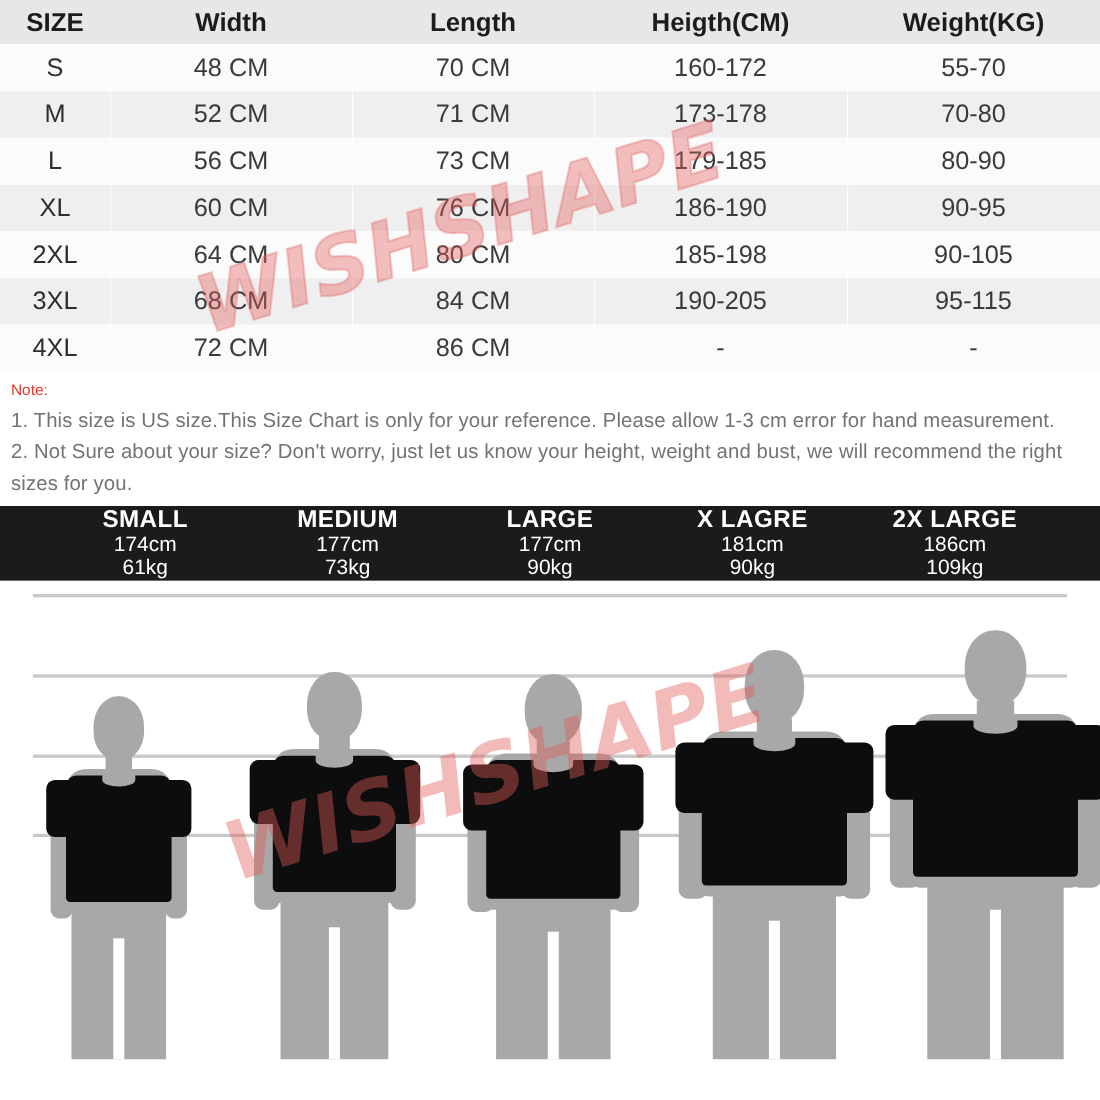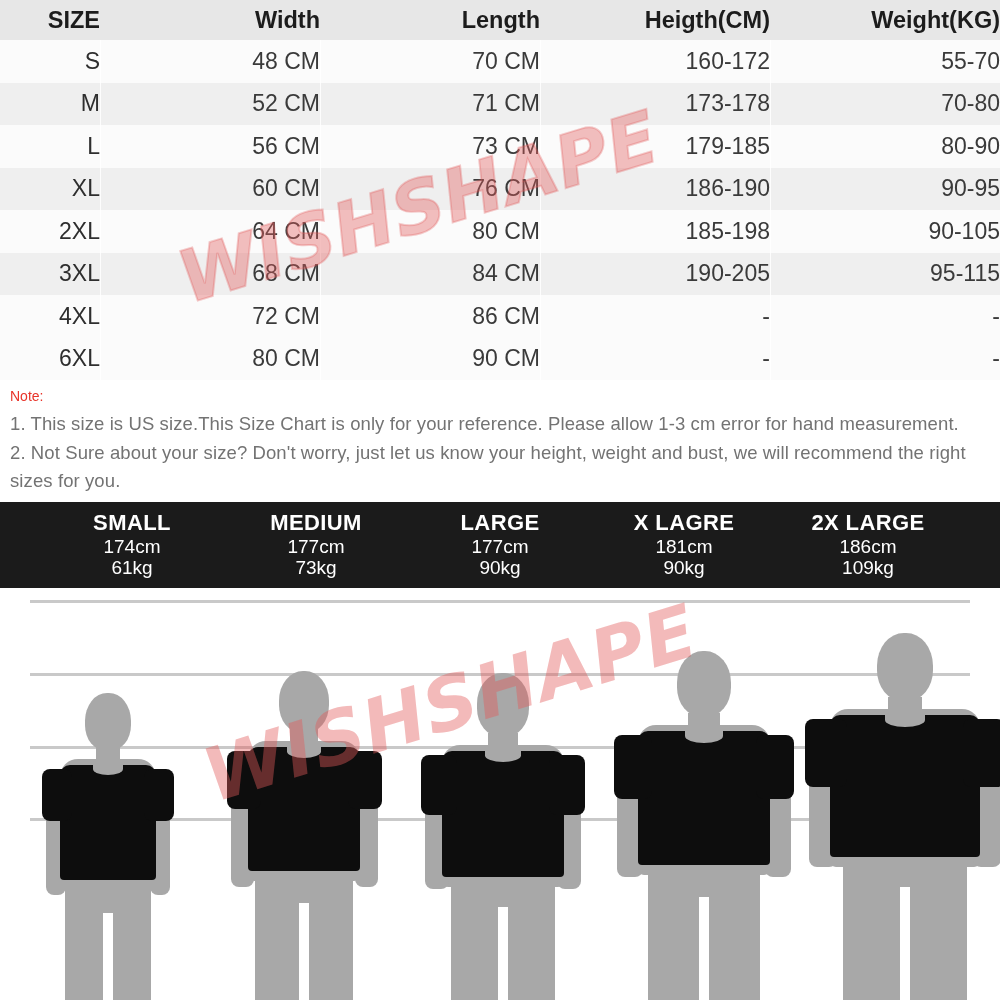--- a/index.html
+++ b/index.html
@@ -22,21 +22,21 @@
     overflow: hidden;
   }
 
   
   .size-table {
     width: 1000px;
     border-collapse: collapse;
     table-layout: fixed;
   }
   .size-table td, .size-table th {
-    text-align: right;
+    text-align: center;
     font-weight: normal;
     padding: 0;
     height: 42.5px;
     font-size: 23px;
     color: #3a3a3a;
     border: none;
     position: relative;
   }
   .size-table thead th {
     font-weight: bold;
@@ -83,21 +83,21 @@
   .note-line {
     font-size: 18.5px;
     color: #737373;
     line-height: 1.55;
     letter-spacing: 0.1px;
   }
 
   
   .band {
     background: #1b1b1b;
-    height: 86px;
+    height: 68px;
     display: flex;
     align-items: center;
     position: relative;
   }
   .band-col {
     flex: 1 1 0;
     text-align: center;
     color: #ffffff;
     line-height: 1.12;
   }
@@ -288,27 +288,20 @@
         <td class="cell-size">3XL</td>
         <td>68 CM</td>
         <td>84 CM</td>
         <td>190-205</td>
         <td>95-115</td>
       </tr>
       <tr class="even">
         <td class="cell-size">4XL</td>
         <td>72 CM</td>
         <td>86 CM</td>
-        <td>-</td>
-        <td>-</td>
-      </tr>
-      <tr class="even">
-        <td class="cell-size">6XL</td>
-        <td>80 CM</td>
-        <td>90 CM</td>
         <td>-</td>
         <td>-</td>
       </tr>
     </tbody>
   </table>
 
   <div class="notes">
     <div class="note-title">Note:</div>
     <div class="note-line">1. This size is US size.This Size Chart is only for your reference. Please allow 1-3 cm error for hand measurement.</div>
     <div class="note-line">2. Not Sure about your size? Don't worry, just let us know your height, weight and bust, we will recommend the right sizes for you.</div>

